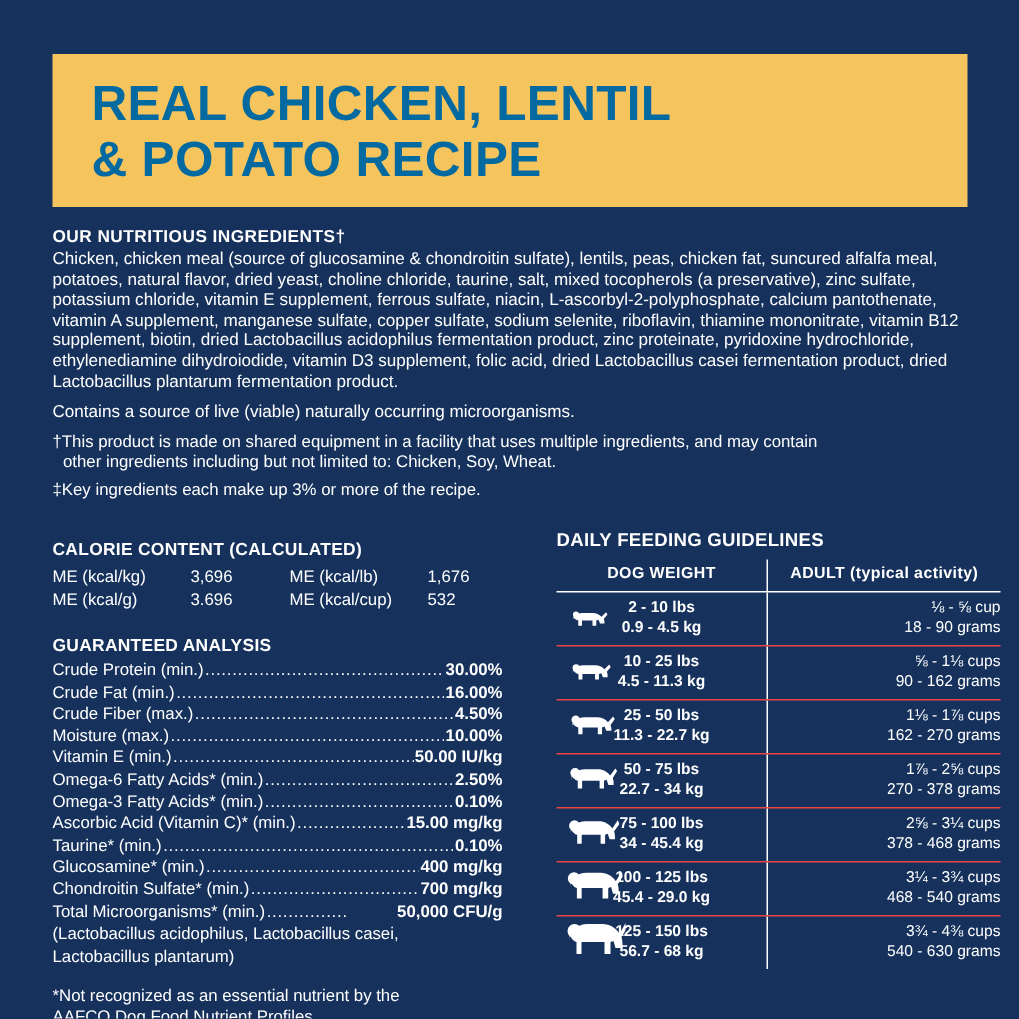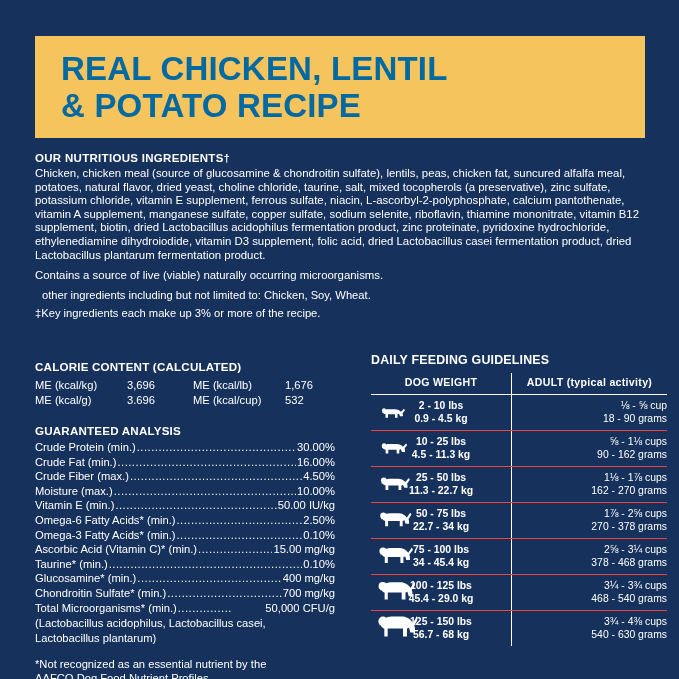--- a/index.html
+++ b/index.html
@@ -119,21 +119,21 @@
     white-space: nowrap;
   }
   .ga-name { flex: 0 0 auto; }
   .ga-dots {
     flex: 1 1 auto;
     overflow: hidden;
     white-space: nowrap;
     letter-spacing: 0.5px;
     margin: 0 1px;
   }
-  .ga-val { flex: 0 0 auto; }
+  .ga-val { flex: 0 0 auto; font-weight: bold; }
   .ga-sub {
     font-size: 11.2px;
     line-height: 14.2px;
     margin-top: 1px;
   }
   .ga-foot {
     font-size: 11.2px;
     line-height: 14.2px;
     margin-top: 11px;
   }
@@ -203,20 +203,21 @@
   <div class="title-banner">
     <div class="title-text">REAL CHICKEN, LENTIL</div>
     <div class="title-text">&amp; POTATO RECIPE</div>
   </div>
 
   <div class="ingredients">
     <div class="section-head">OUR NUTRITIOUS INGREDIENTS†</div>
     <div class="ing-body">Chicken, chicken meal (source of glucosamine &amp; chondroitin sulfate), lentils, peas, chicken fat, suncured alfalfa meal, potatoes, natural flavor, dried yeast, choline chloride, taurine, salt, mixed tocopherols (a preservative), zinc sulfate, potassium chloride, vitamin E supplement, ferrous sulfate, niacin, L-ascorbyl-2-polyphosphate, calcium pantothenate, vitamin A supplement, manganese sulfate, copper sulfate, sodium selenite, riboflavin, thiamine mononitrate,  vitamin B12 supplement,  biotin, dried Lactobacillus acidophilus fermentation product, zinc proteinate, pyridoxine hydrochloride, ethylenediamine dihydroiodide, vitamin D3 supplement, folic acid, dried Lactobacillus casei fermentation product, dried Lactobacillus plantarum fermentation product.</div>
     <div class="ing-extra">Contains a source of live (viable) naturally occurring microorganisms.</div>
     <div class="ing-note">
+      <span>†This product is made on shared equipment in a facility that uses multiple ingredients, and may contain</span>
       <span class="indent">other ingredients including but not limited to: Chicken, Soy, Wheat.</span>
     </div>
     <div class="ing-key">‡Key ingredients each make up 3% or more of the recipe.</div>
   </div>
 
   <div class="left-col">
     <div class="calorie-head">CALORIE CONTENT (CALCULATED)</div>
     <div class="calorie-rows">
       <div class="cal-row">
         <span class="cal-c1">ME (kcal/kg)</span>

